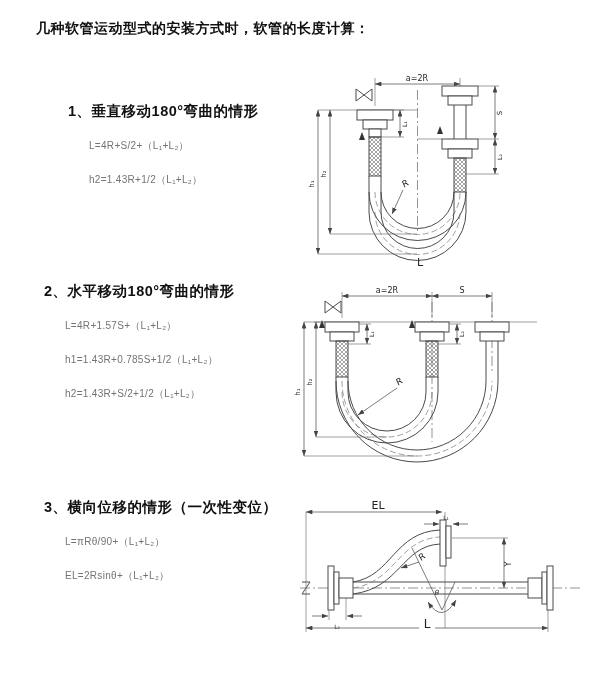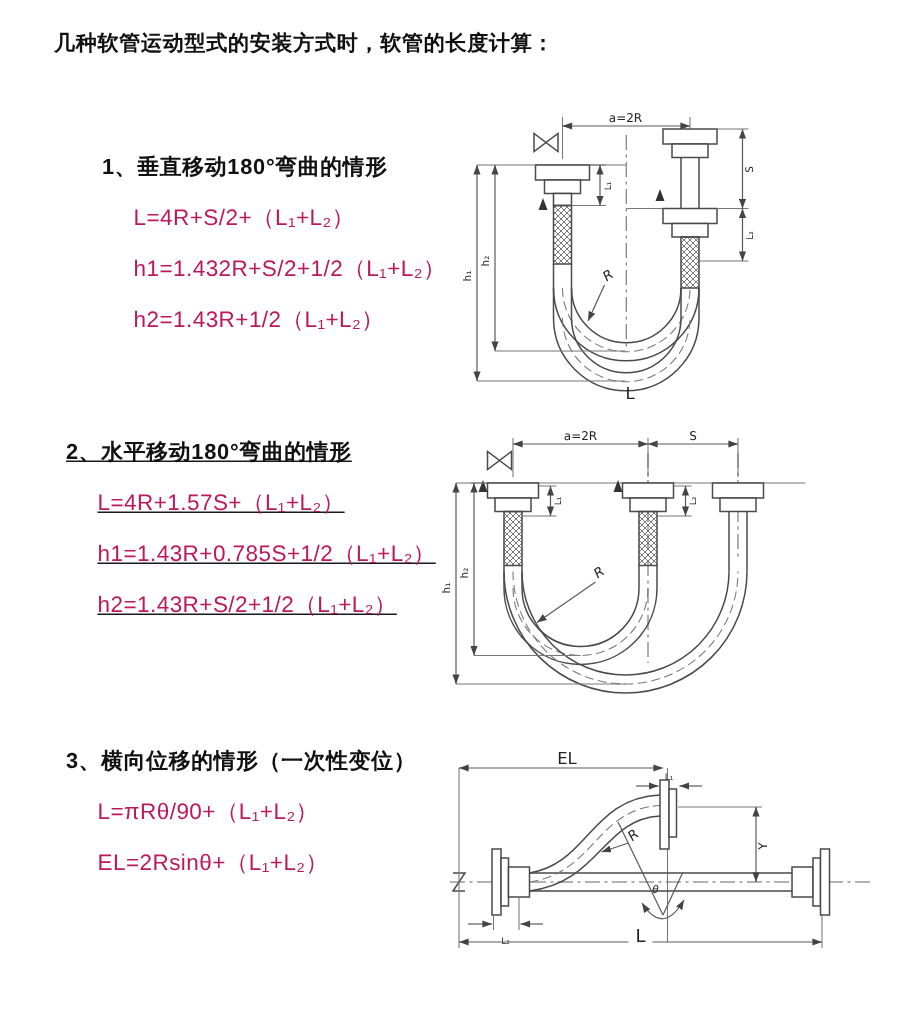--- a/index.html
+++ b/index.html
@@ -7,23 +7,23 @@
     position:relative; width:600px; height:675px; background:#ffffff;
     font-family:"Liberation Sans","DejaVu Sans",sans-serif; color:#1a1a1a; overflow:hidden;border-radius:28px;
   }
   .doc-title {
     position:absolute; left:36px; top:20px;
     font-size:14px; font-weight:bold; letter-spacing:0.5px; color:#111;
   }
   .sec { position:absolute; left:44px; }
   .sec-heading { font-size:14.5px; font-weight:bold; color:#111; letter-spacing:0.5px; }
   .formulas { margin-top:8px; padding-left:21px; }
-  .formula { font-size:15px; height:34px; line-height:34px; color:#be185d; letter-spacing:0.3px; white-space:nowrap; }
+  .formula { font-size:10px; height:34px; line-height:34px; color:#737373; letter-spacing:0.3px; white-space:nowrap; }
   #sec1 { top:102px;margin-left:24px; }
-  #sec2 { top:292px;text-decoration:underline; }
+  #sec2 { top:282px; }
   #sec3 { top:498px; }
   .dwg { position:absolute; }
   #dwg1 { left:300px; top:64px; }
   #dwg2 { left:292px; top:282px; }
   #dwg3 { left:292px; top:498px; }
   svg text { fill:#222; font-family:"DejaVu Sans","Liberation Sans",sans-serif; }
   .geo  { stroke:#4a4a4a; stroke-width:1; fill:none; }
   .geof { stroke:#4a4a4a; stroke-width:1; fill:#ffffff; }
   .braid{ stroke:#4a4a4a; stroke-width:1; }
   .dim  { stroke:#5a5a5a; stroke-width:0.8; fill:none; }
@@ -36,21 +36,20 @@
 <body>
 
 <div class="page">
 
   <div class="doc-title">几种软管运动型式的安装方式时，软管的长度计算：</div>
 
   <div class="sec" id="sec1">
     <div class="sec-heading">1、垂直移动180°弯曲的情形</div>
     <div class="formulas">
       <div class="formula">L=4R+S/2+（L₁+L₂）</div>
-      <div class="formula">h1=1.432R+S/2+1/2（L₁+L₂）</div>
       <div class="formula">h2=1.43R+1/2（L₁+L₂）</div>
     </div>
   </div>
 
   <svg class="dwg" id="dwg1" width="270" height="205" viewBox="0 0 270 205">
     <defs>
       <marker id="arrE1" markerWidth="9" markerHeight="6" refX="8" refY="3" orient="auto">
           <path d="M0,0 L8,3 L0,6 Z" fill="#444"></path>
         </marker>
       <marker id="arrS1" markerWidth="9" markerHeight="6" refX="0" refY="3" orient="auto">

